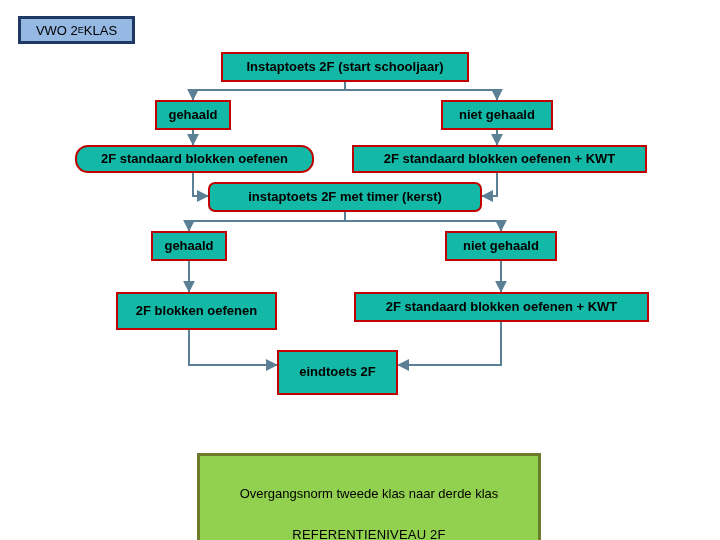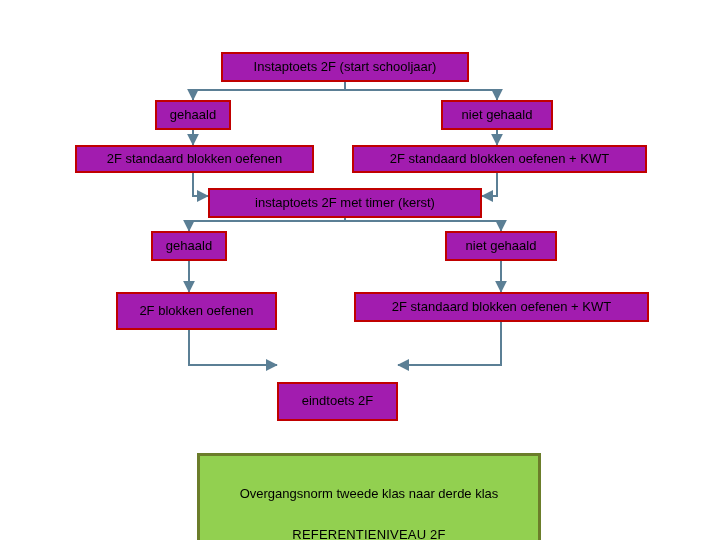--- a/index.html
+++ b/index.html
@@ -26,27 +26,28 @@
     pointer-events: none;
   }
 
   
   .node {
     position: absolute;
     box-sizing: border-box;
     display: flex;
     align-items: center;
     justify-content: center;
-    background: #a21caf;
+    background: #14b8a6;
     border: 2px solid #c00000;
     color: #000000;
     font-size: 13px;
     line-height: 1.15;
     white-space: nowrap;
     text-align: center;
+    font-weight: bold;
   }
 
   
   .title-chip {
     position: absolute;
     box-sizing: border-box;
     display: flex;
     align-items: center;
     justify-content: center;
     background: #95b9e2;
@@ -110,41 +111,46 @@
 
       <path d="M189,261 L189,292" marker-end="url(#arrow)"></path>
 
       <path d="M501,261 L501,292" marker-end="url(#arrow)"></path>
 
       <path d="M189,322 L189,365 L277,365" marker-end="url(#arrow)"></path>
       <path d="M501,322 L501,365 L398,365" marker-end="url(#arrow)"></path>
     </g>
   </svg>
 
+  <div class="title-chip" style="left:18px; top:16px; width:117px; height:28px;">
+    <span>VWO 2</span>
+      <sup>E</sup>
+      <span> KLAS</span>
+  </div>
 
   <div class="node" style="left:221px; top:52px; width:248px; height:30px;">Instaptoets 2F (start schooljaar)</div>
 
   <div class="node" style="left:155px; top:100px; width:76px; height:30px;">gehaald</div>
 
   <div class="node" style="left:441px; top:100px; width:112px; height:30px;">niet gehaald</div>
 
-  <div class="node" style="left:75px; top:145px; width:239px; height:28px;">2F standaard blokken oefenen</div>
+  <div class="node" style="left:75px; top:145px; width:239px; height:28px;border-radius:13px;">2F standaard blokken oefenen</div>
 
   <div class="node" style="left:352px; top:145px; width:295px; height:28px;">2F standaard blokken oefenen + KWT</div>
 
-  <div class="node" style="left:208px; top:188px; width:274px; height:30px;">instaptoets 2F met timer (kerst)</div>
+  <div class="node" style="left:208px; top:182px; width:274px; height:30px;border-radius:7px;">instaptoets 2F met timer (kerst)</div>
 
   <div class="node" style="left:151px; top:231px; width:76px; height:30px;">gehaald</div>
 
   <div class="node" style="left:445px; top:231px; width:112px; height:30px;">niet gehaald</div>
 
   <div class="node" style="left:116px; top:292px; width:161px; height:38px;">2F blokken oefenen</div>
 
   <div class="node" style="left:354px; top:292px; width:295px; height:30px;">2F standaard blokken oefenen + KWT</div>
 
-  <div class="node" style="left:277px; top:350px; width:121px; height:39px;margin-top:32px;">eindtoets 2F</div>
+  <div class="node" style="left:277px; top:350px; width:121px; height:45px;">eindtoets 2F</div>
 
   <div class="norm-panel" style="left:197px; top:453px; width:344px; height:90px;">
     <div class="norm-line-1">Overgangsnorm tweede klas naar derde klas</div>
     <div class="norm-line-2">REFERENTIENIVEAU 2F</div>
   </div>
 
 </div>
 
 </body></html>

